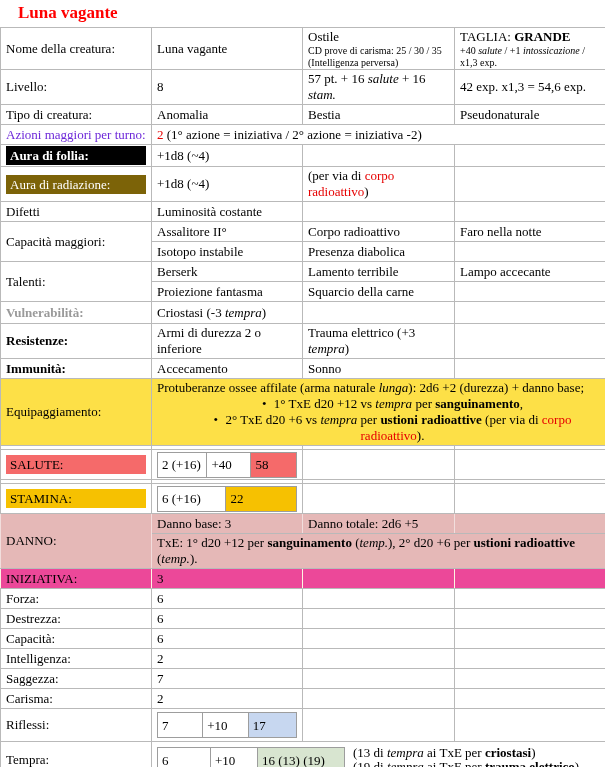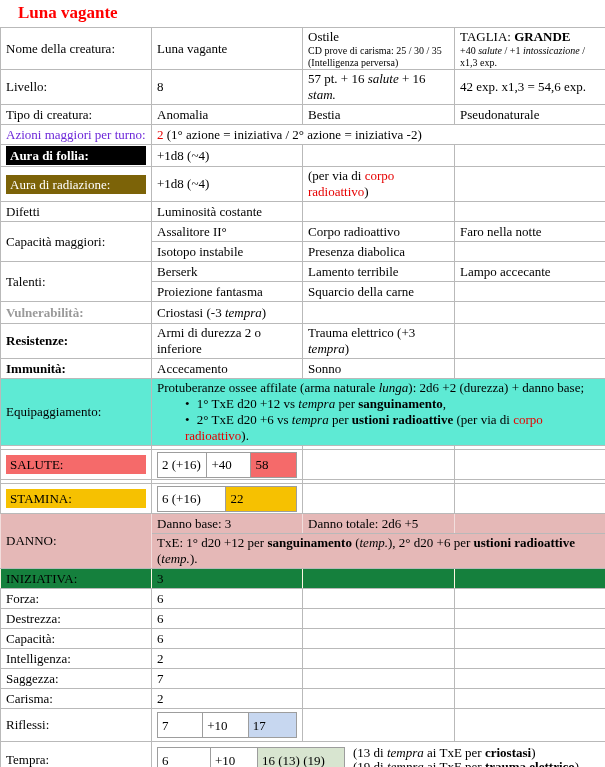--- a/index.html
+++ b/index.html
@@ -17,35 +17,35 @@
   .lbl-red{color:#6d28d9;}
   
   td.blockcell{padding:1px 2px;}
   .block{display:block;padding:2px 4px;line-height:15px;}
   .blk-black{background:#000;color:#fff;font-weight:bold;}
   .blk-olive{background:#7c6308;color:#fff;font-weight:normal;}
   .blk-salmon{background:#f56a6a;}
   .blk-gold{background:#f6c101;}
   
   tr.row-pink td{background:#e5b8b7;border-left-color:#f2dedd;border-right-color:#f2dedd;}
-  tr.row-cream td{background:#15803d;border-left-color:#fdf6e3;border-right-color:#fdf6e3;}
-  tr.row-gray td{background:#5eead4;}
+  tr.row-cream td{background:#ec4899;border-left-color:#fdf6e3;border-right-color:#fdf6e3;}
+  tr.row-gray td{background:#fde047;}
   tr.dash-bottom td{border-bottom:1px dashed #a8a8a8;}
   tr.spacer{height:4px;}
   tr.spacer td{padding:0;}
   
   table.mini{border-collapse:collapse;table-layout:fixed;display:inline-table;vertical-align:middle;}
   table.mini td{border:1px solid #9d9d9d;background:#fff;padding:2px 4px;height:20px;line-height:15px;overflow:hidden;}
   td.fill-salmon{background:#f56a6a !important;}
   td.fill-gold{background:#f6c101 !important;}
   td.fill-blue{background:#c7d7f0 !important;}
   td.fill-green{background:#d8e5d0 !important;}
   .boxrow{height:30px;}
   
-  .bullet{display:block;margin-left:28px;}
+  .bullet{display:block;margin-left:28px;text-align:center;}
   .bullet::before{content:"•   ";letter-spacing:2px;}
   .flexline{display:flex;align-items:center;}
   .note{line-height:14px;padding-left:8px;}
   td.nopad{padding:1px 2px;}
 </style>
 </head>
 <body>
 
 <div class="title">Luna vagante</div>
 

